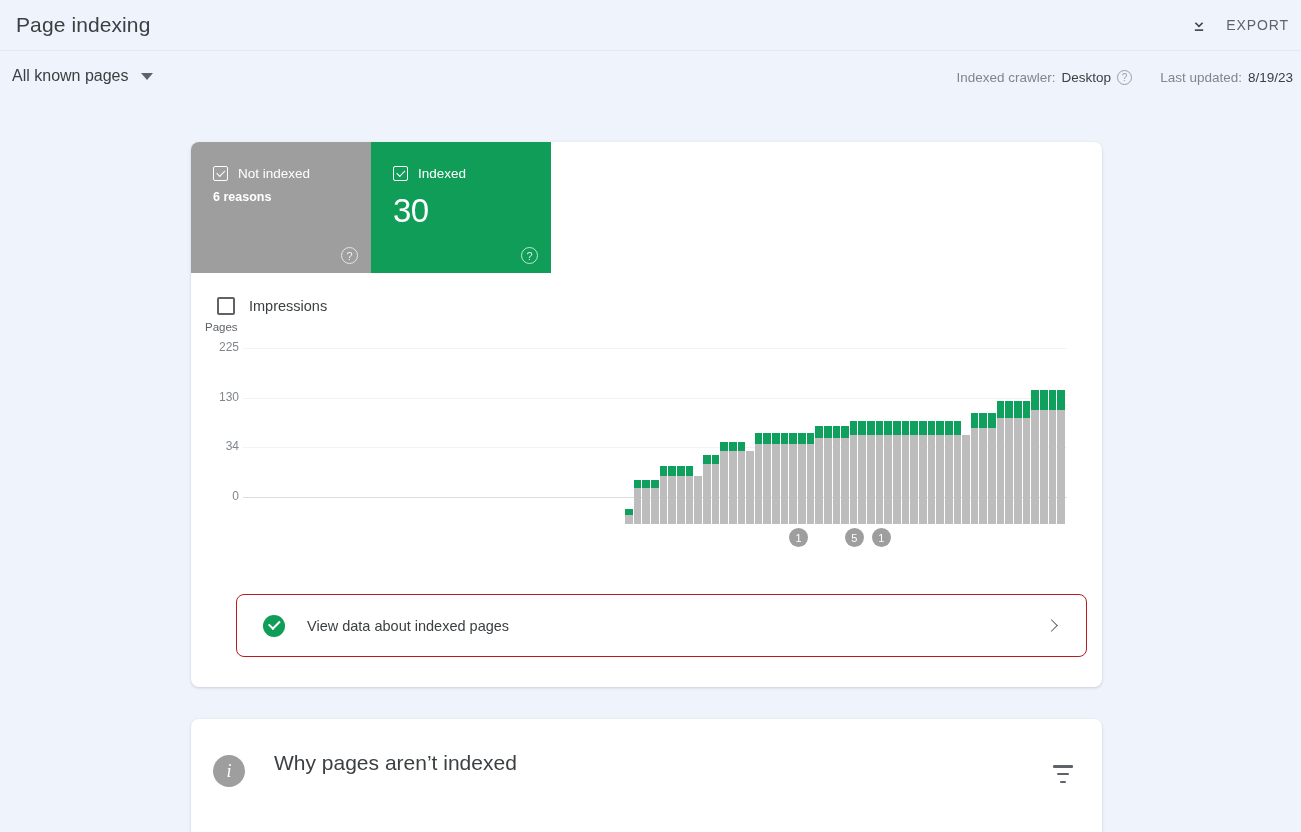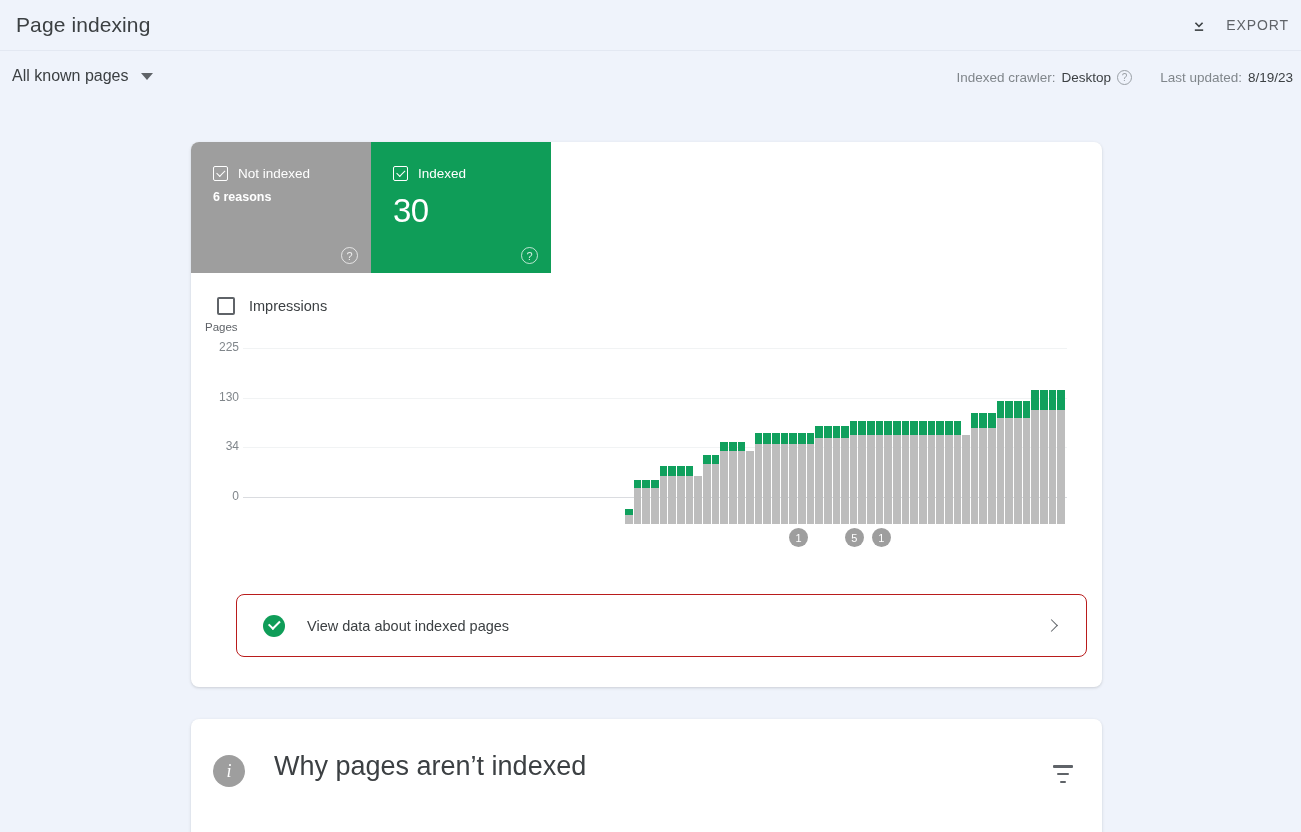--- a/index.html
+++ b/index.html
@@ -200,21 +200,21 @@
     background: #fff; border-radius: 8px;
     box-shadow: 0 1px 2px rgba(60,64,67,.12), 0 1px 3px 1px rgba(60,64,67,.06);
   }
   .info-icon {
     position: absolute; left: 22px; top: 36px;
     width: 32px; height: 32px; border-radius: 50%;
     background: #9e9e9e; color:#fff;
     display:flex; align-items:center; justify-content:center;
     font-size: 18px; font-family: "Liberation Serif", serif; font-style: italic;
   }
-  .why-title { position:absolute; left: 83px; top: 32px; font-size: 27px; color:#3c4043; }
+  .why-title { position:absolute; left: 83px; top: 32px; font-size: 21px; color:#3c4043; }
   .why-sub   { position:absolute; left: 83px; top: 66px; font-size: 14px; color:#5f6368; }
   .filter-icon {
     position: absolute; right: 28px; top: 46px;
     width: 22px; height: 18px; cursor: pointer;
     display:flex; flex-direction:column; align-items:center; justify-content:space-between;
   }
   .filter-icon i { background:#5f6368; height:2.5px; display:block; border-radius:1px; }
   .filter-icon i:nth-child(1){ width:20px; }
   .filter-icon i:nth-child(2){ width:12px; }
   .filter-icon i:nth-child(3){ width:6px; }

